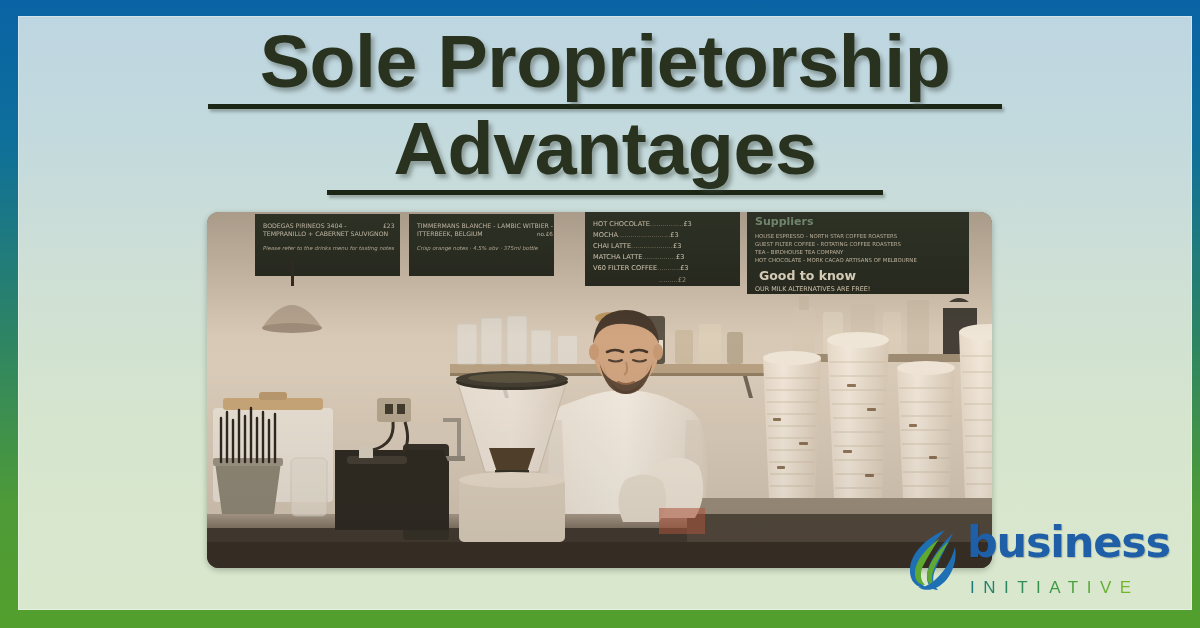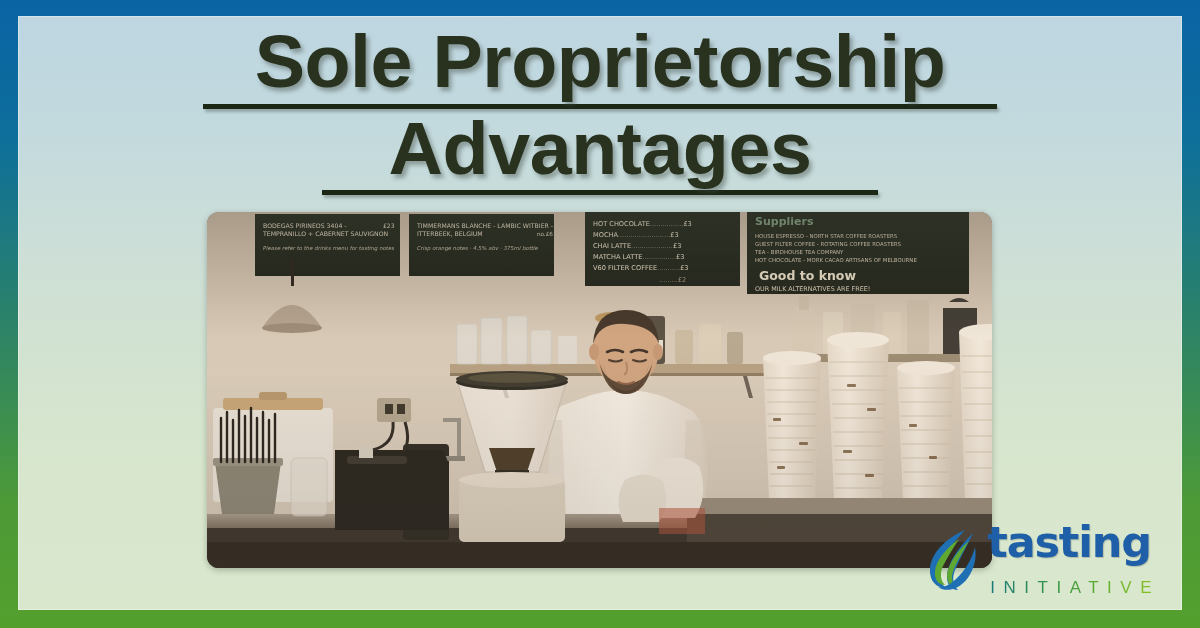--- a/index.html
+++ b/index.html
@@ -11,21 +11,21 @@
     overflow: hidden;
     font-family: "Liberation Sans", sans-serif;
   }
 
   
   .poster {
     position: relative;
     width: 1200px;
     height: 628px;
     background: linear-gradient(to bottom, #0a63a4 0%, #0e6f9b 22%, #2c8367 52%, #4d9a38 80%, #539f2d 100%);
-    padding: 16px 18px 18px 18px;
+    padding: 16px 8px 18px 18px;
   }
 
   
   .canvas {
     position: relative;
     width: 100%;
     height: 100%;
     background: linear-gradient(to bottom, #bed6e1 0%, #c2d9de 18%, #cfe0d5 45%, #d6e5cd 70%, #d9e8cd 100%);
     box-shadow: inset 0 0 0 1px rgba(255,255,255,0.35);
     overflow: hidden;
@@ -420,19 +420,19 @@
       <span class="logo-mark">
         <svg viewBox="0 0 62 64">
           <path d="M44 3 C24 12 10 26 9 42 c-1 13 8 20 17 19 -9-5-11-14-7-23 C23 27 34 14 44 3 Z" fill="#1f6fb5"></path>
           <path d="M52 6 C38 20 28 34 26 47 c-1 10 4 16 11 16 -6-6-6-14-2-22 C39 31 47 17 52 6 Z" fill="#1f6fb5"></path>
           <path d="M48 14 C35 25 27 38 26 48 c0 8 4 12 9 12 -5-5-5-11-2-18 C36 34 43 23 48 14 Z" fill="#5fa832"></path>
           <path d="M38 12 C24 22 15 34 14 44 c-1 9 4 14 10 14 -5-5-5-12-2-19 C26 31 32 21 38 12 Z" fill="#5fa832"></path>
           <path d="M54 20 c-3 12 -10 24 -19 32 -6 6 -13 9 -18 8 9 6 21 2 29 -8 7-9 10-21 8-32 Z" fill="#1f6fb5"></path>
         </svg>
       </span>
       <span class="logo-type">
-        <span class="logo-word">tasting</span>
+        <span class="logo-word">business</span>
         <span class="logo-sub">INITIATIVE</span>
       </span>
     </div>
 
   </div>
 </div>
 
 </body></html>

